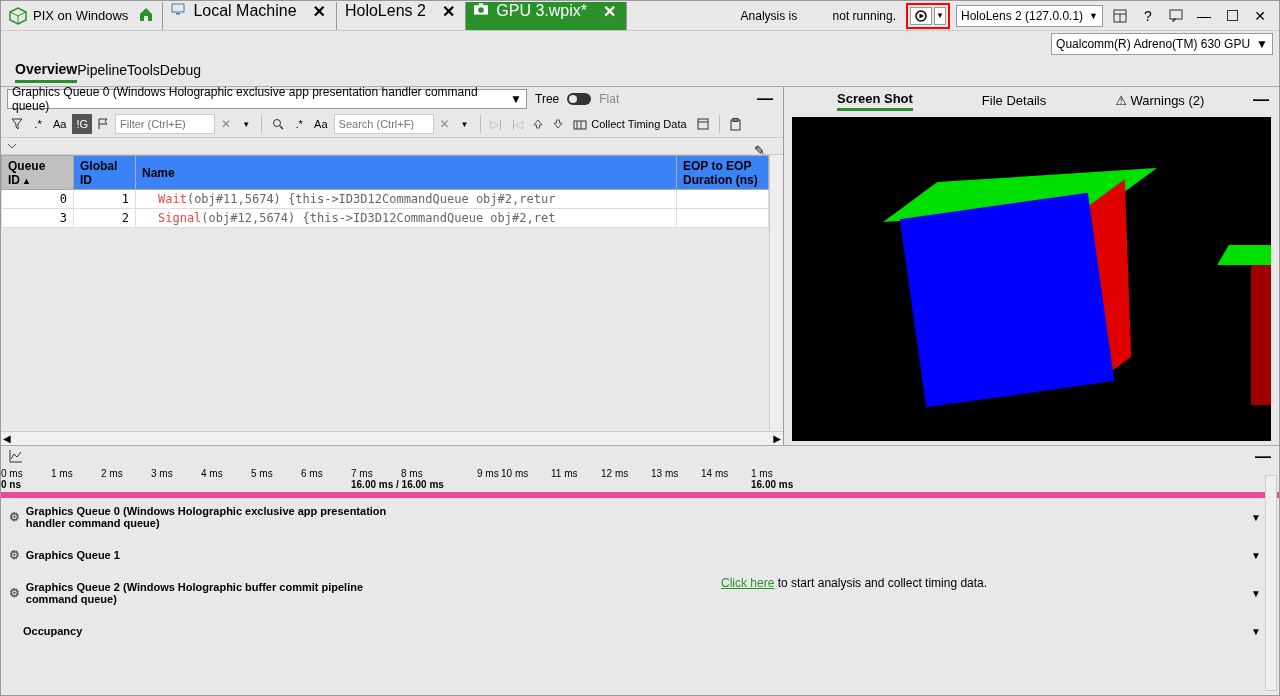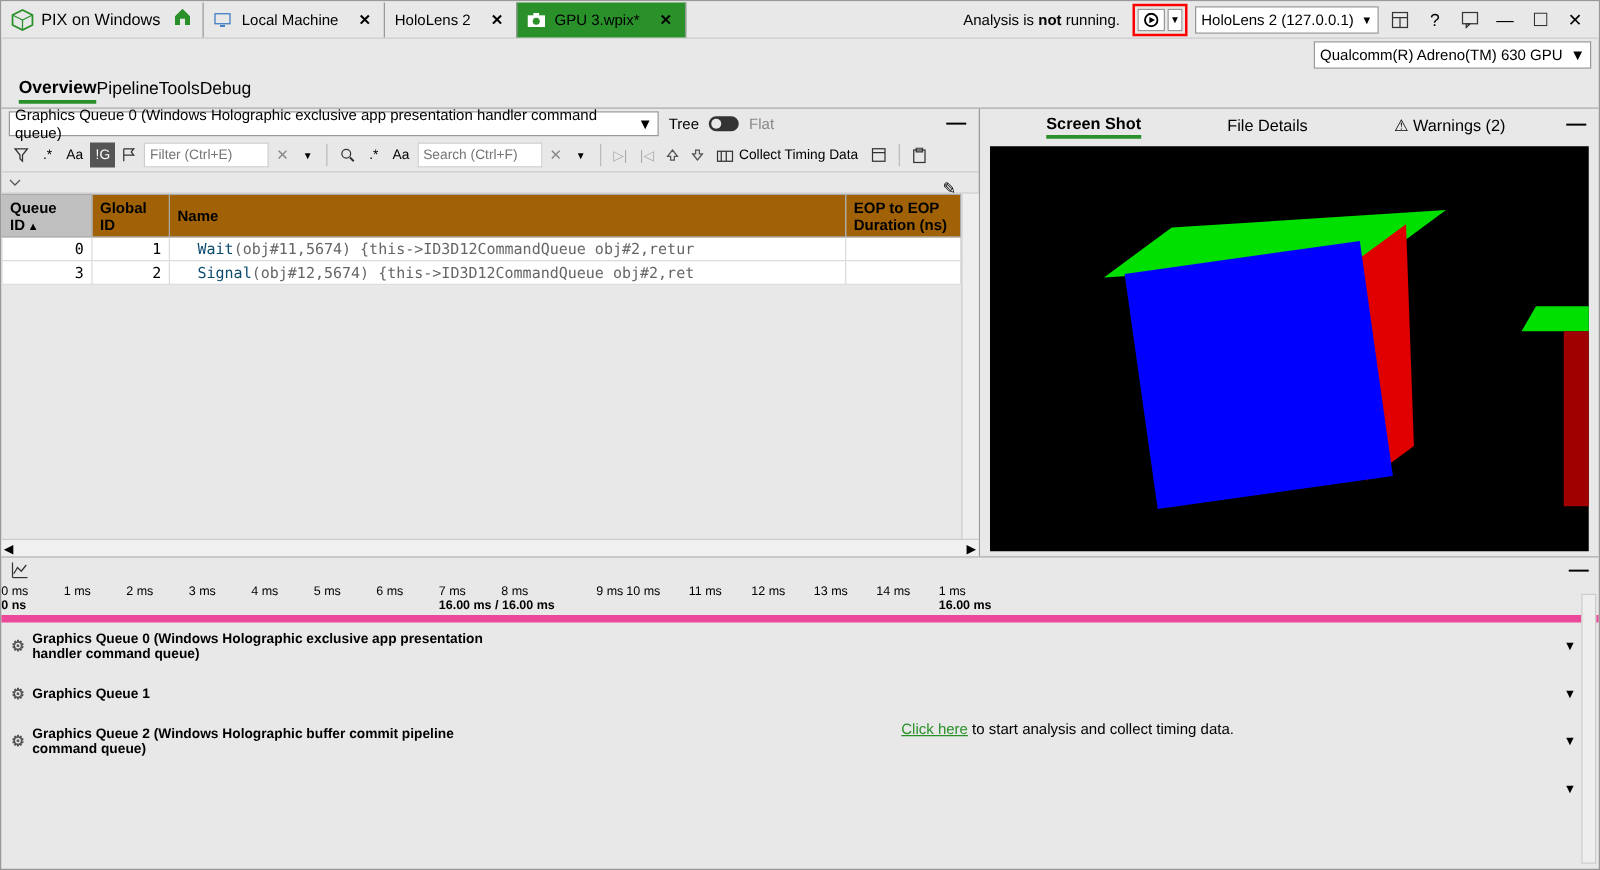--- a/index.html
+++ b/index.html
@@ -1,28 +1,28 @@
 <!DOCTYPE html>
 <html><head>
 <meta charset="utf-8">
 <style>
 * { box-sizing: border-box; margin: 0; padding: 0; }
 body { font-family: "Segoe UI", Arial, sans-serif; font-size: 12px; background: #e8e8e8; width: 1280px; height: 696px; overflow: hidden; position: relative; border: 1px solid #999; }
 .titlebar { height: 30px; display: flex; align-items: center; background: #e8e8e8; padding: 0 2px; border-bottom: 1px solid #ccc; }
 .pix-icon { width: 18px; height: 18px; margin: 0 6px; display: flex; align-items: center; justify-content: center; }
 .app-title { font-size: 13px; margin-right: 10px; }
 .home-icon { color: #2a912a; font-size: 16px; margin-right: 8px; cursor: pointer; }
-.doc-tab { display: flex; align-items: center; height: 28px; border-left: 1px solid #999; padding: 0 10px 0 8px; gap: 8px; cursor: pointer; font-size: 12px; }
+.doc-tab { display: flex; height: 28px; border-left: 1px solid #999; padding: 0 10px 0 8px; gap: 8px; cursor: pointer; font-size: 16px; }
 .doc-tab .doc-icon { width: 14px; height: 14px; display: inline-flex; align-items: center; justify-content: center; }
-.doc-tab.active { background: #2a912a; color: #000000; }
+.doc-tab.active { background: #2a912a; color: #ffffff; }
 .doc-tab .close { margin-left: 8px; font-weight: bold; }
 .doc-tab.end { border-right: 1px solid #999; }
 .titlebar-right { margin-left: auto; display: flex; align-items: center; gap: 6px; padding-right: 6px; }
 .status-text { font-size: 12px; margin-right: 4px; }
-.status-text b { font-weight: bold; }
+.status-text b { font-weight: normal; margin-left: 32px; }
 .play-box { border: 2px solid red; padding: 2px; display: flex; align-items: center; gap: 2px; }
 .play-btn { width: 22px; height: 18px; background: white; border: 1px solid #999; display: flex; align-items: center; justify-content: center; cursor: pointer; }
 .dropdown-small { width: 12px; height: 18px; background: white; border: 1px solid #999; display: flex; align-items: center; justify-content: center; cursor: pointer; }
 .device-select { background: white; border: 1px solid #999; height: 22px; padding: 0 4px; display: flex; align-items: center; gap: 6px; cursor: pointer; font-size: 12px; }
 .device-select .arrow { font-size: 9px; }
 .win-btn { width: 22px; height: 22px; display: flex; align-items: center; justify-content: center; cursor: pointer; font-size: 14px; }
 .sub-titlebar { height: 26px; display: flex; align-items: center; justify-content: flex-end; padding: 0 6px; }
 .gpu-select { background: white; border: 1px solid #999; height: 22px; padding: 0 4px; display: flex; align-items: center; gap: 6px; cursor: pointer; font-size: 12px; min-width: 200px; justify-content: space-between; }
 .menubar { height: 30px; display: flex; align-items: center; padding: 0 14px; border-bottom: 1px solid #aaa; }
 .menu-item { font-size: 14px; cursor: pointer; padding-bottom: 3px; }
@@ -41,25 +41,25 @@
 .tb-btn { min-width: 18px; height: 20px; padding: 0 3px; display: flex; align-items: center; justify-content: center; cursor: pointer; font-size: 11px; border: 1px solid transparent; }
 .tb-btn.on { background: #555; color: white; }
 .tb-input { height: 20px; border: 1px solid #ccc; padding: 0 4px; font-size: 11px; background: white; width: 100px; }
 .tb-clear { width: 18px; height: 20px; display: flex; align-items: center; justify-content: center; cursor: pointer; color: #888; }
 .tb-sep { width: 1px; height: 18px; background: #bbb; margin: 0 4px; }
 .collapse-row { height: 18px; display: flex; align-items: center; padding: 0 6px; border-top: 1px solid #ccc; border-bottom: 1px solid #ccc; }
 .edit-icon-row { position: absolute; right: 18px; top: 56px; cursor: pointer; font-size: 13px; }
 .table-wrap { flex: 1; display: flex; }
 .table-main { flex: 1; overflow: hidden; }
 table.ev { border-collapse: collapse; width: 100%; font-size: 12px; }
-table.ev th { background: #a16207; border: 1px solid #aaa; text-align: left; padding: 2px 6px; height: 34px; vertical-align: middle; font-weight: bold; }
+table.ev th { background: #3b82f6; border: 1px solid #aaa; text-align: left; padding: 2px 6px; height: 34px; vertical-align: middle; font-weight: bold; }
 table.ev th.qid { background: #c0c0c0; }
 table.ev td { border: 1px solid #ddd; padding: 2px 6px; background: white; font-family: Consolas, monospace; }
 table.ev td.num { text-align: right; }
-.fn-name { color: #0c4a6e; }
+.fn-name { color: #ef4444; }
 .fn-args { color: #666; }
 .sort-arrow { font-size: 9px; margin-left: 2px; }
 .vscroll { width: 14px; background: #eee; border-left: 1px solid #ccc; }
 .hscroll { height: 14px; background: #f0f0f0; border-top: 1px solid #ccc; display: flex; align-items: center; justify-content: space-between; padding: 0 2px; }
 .hscroll .arr { font-size: 10px; cursor: pointer; }
 .right-tabs { height: 26px; display: flex; align-items: center; padding: 0 6px; gap: 22px; }
 .rtab { font-size: 13px; cursor: pointer; padding: 2px 0; margin-left: 47px; }
 .rtab.active { font-weight: bold; border-bottom: 3px solid #2a912a; }
 .screenshot { flex: 1; background: black; margin: 4px 8px 4px 8px; position: relative; overflow: hidden; }
 .cube-front { position: absolute; width: 190px; height: 190px; background: #0000ff; top: 88px; left: 120px; transform: rotate(-8deg); z-index: 2; }
@@ -367,20 +367,23 @@
     <span class="caret">▼</span>
   </div>
   <div class="tl-row">
     <span class="name">
         <span class="gear">⚙</span>
         <span>Graphics Queue 2 (Windows Holographic buffer commit pipeline command queue)</span>
       </span>
     <span class="caret">▼</span>
   </div>
   <div class="tl-row">
+    <span class="name" style="padding-left:14px">
+        <span>Occupancy</span>
+      </span>
     <span class="caret">▼</span>
   </div>
 </div>
 
 <div class="tl-center-msg">
   <a>Click here</a><span> to start analysis and collect timing data.</span>
 </div>
 <div class="vscroll-tl"></div>
 
 </body></html>

